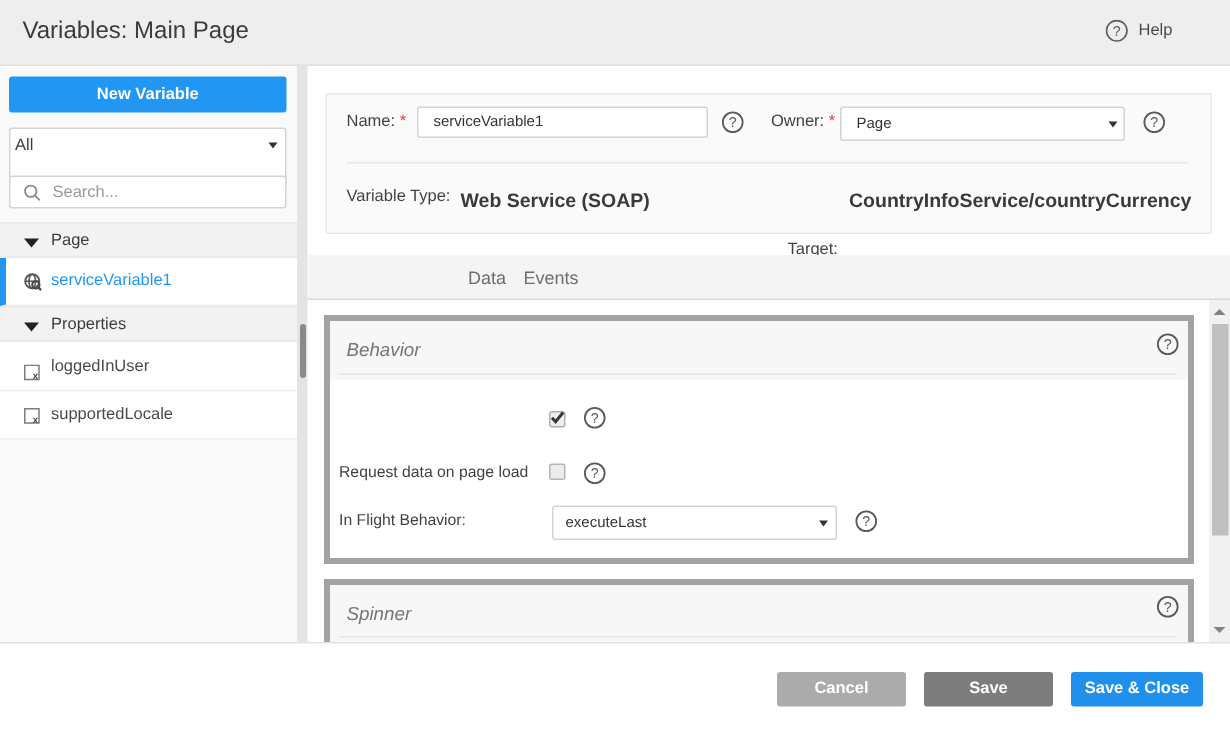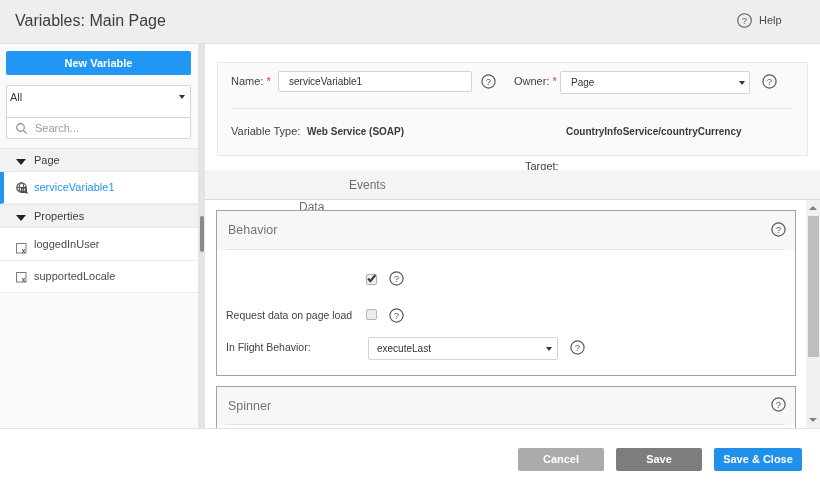--- a/index.html
+++ b/index.html
@@ -25,29 +25,29 @@
 .listitem { left:0; width:198px; background:#fff; border-bottom:1px solid #ededed; font-size:11px; color:#4a4a4a; padding-left:34px; }
 .tri { width:0; height:0; border-left:5px solid transparent; border-right:5px solid transparent; border-top:6.5px solid #222; }
 
 
 #infobox { left:217px; top:62px; width:591px; height:94px; background:#fafafa; border:1px solid #e8e8e8; border-radius:2px; }
 .flabel { font-size:11px; color:#424242; }
 .red { color:#e53935; }
 .input { background:#fff; border:1px solid #d4d4d4; border-radius:2px; font-size:10px; color:#333; }
 .helpc { width:15px; height:15px; }
 #divider1 { left:231px; top:108px; width:561px; height:1px; background:#e8e8e8; }
-.bval { font-size:10px; font-weight:bold; color:#3a3a3a;text-align:center; }
+.bval { font-size:13px; font-weight:bold; color:#3a3a3a;text-align:center; }
 
 
 #tabsbg { left:205px; top:170px; width:615px; height:30px; background:#f4f4f4; border-bottom:1px solid #d9d9d9; }
 #tabactive { left:221px; top:168px; width:71px; height:32px; background:#fff; border-top:2px solid #2196f3; border-left:1px solid #d9d9d9; border-right:1px solid #d9d9d9; color:#333; font-size:12px; text-align:center; text-indent:3px; line-height:29px; }
 .tabinactive { top:170px; height:30px; color:#6e6e6e; font-size:12px; line-height:30px; }
 
 
-.panel { left:216px; width:580px; border:1px solid #a3a3a3; background:#fff; }
+.panel { left:216px; width:580px; border:4px solid #a3a3a3; background:#fff;font-style:italic; }
 .panelhead { left:0; top:0; width:100%; height:39px; background:#f7f7f7; font-size:12.5px; color:#757575; line-height:39px; padding-left:11px; }
 .paneldiv { left:10px; width:558px; height:1px; background:#e5e5e5; }
 .rowlabel { font-size:10.5px; color:#424242; }
 .checkbox { width:10.5px; height:10.5px; background:#ededed; border:1px solid #b0b0b0; border-radius:2px; }
 
 
 #rsb { left:806px; top:200px; width:14px; height:229px; background:#f1f1f1; }
 #rsb-thumb { left:808px; top:215.5px; width:10.5px; height:141px; background:#bfbfbf; }
 .sbtri-up { width:0; height:0; border-left:4px solid transparent; border-right:4px solid transparent; border-bottom:4.5px solid #828282; }
 .sbtri-dn { width:0; height:0; border-left:4px solid transparent; border-right:4px solid transparent; border-top:4.5px solid #828282; }
@@ -119,21 +119,21 @@
       <circle cx="7.5" cy="7.5" r="6.6" fill="none" stroke="#595959" stroke-width="1.2"></circle>
       <text x="7.5" y="10.9" font-size="9.5" text-anchor="middle" fill="#595959" font-family="Liberation Sans">?</text>
     </svg>
   <div class="abs" id="divider1"></div>
   <div class="abs flabel" style="left:231px; top:125px;">Variable Type:</div>
   <div class="abs bval" style="left:307px; top:126px;">Web Service (SOAP)</div>
   <div class="abs flabel" style="left:525px; top:116px;margin-top:44px;">Target:</div>
   <div class="abs bval" style="left:566px; top:126px;">CountryInfoService/countryCurrency</div>
 
   <div class="abs" id="tabsbg"></div>
-  <div class="abs tabinactive" style="left:299px;margin-top:22px;">Data</div>
+  <div class="abs tabinactive" style="left:312px;">Data</div>
   <div class="abs tabinactive" style="left:349px;">Events</div>
 
   <div class="abs panel" style="top:210px; height:166px;">
     <div class="abs panelhead">Behavior</div>
   </div>
   <div class="abs paneldiv" style="left:226px; top:249px;"></div>
   <svg class="abs helpc" style="left:771px; top:222px;" width="15" height="15" viewBox="0 0 15 15">
       <circle cx="7.5" cy="7.5" r="6.6" fill="none" stroke="#595959" stroke-width="1.2"></circle>
       <text x="7.5" y="10.9" font-size="9.5" text-anchor="middle" fill="#595959" font-family="Liberation Sans">?</text>
     </svg>

